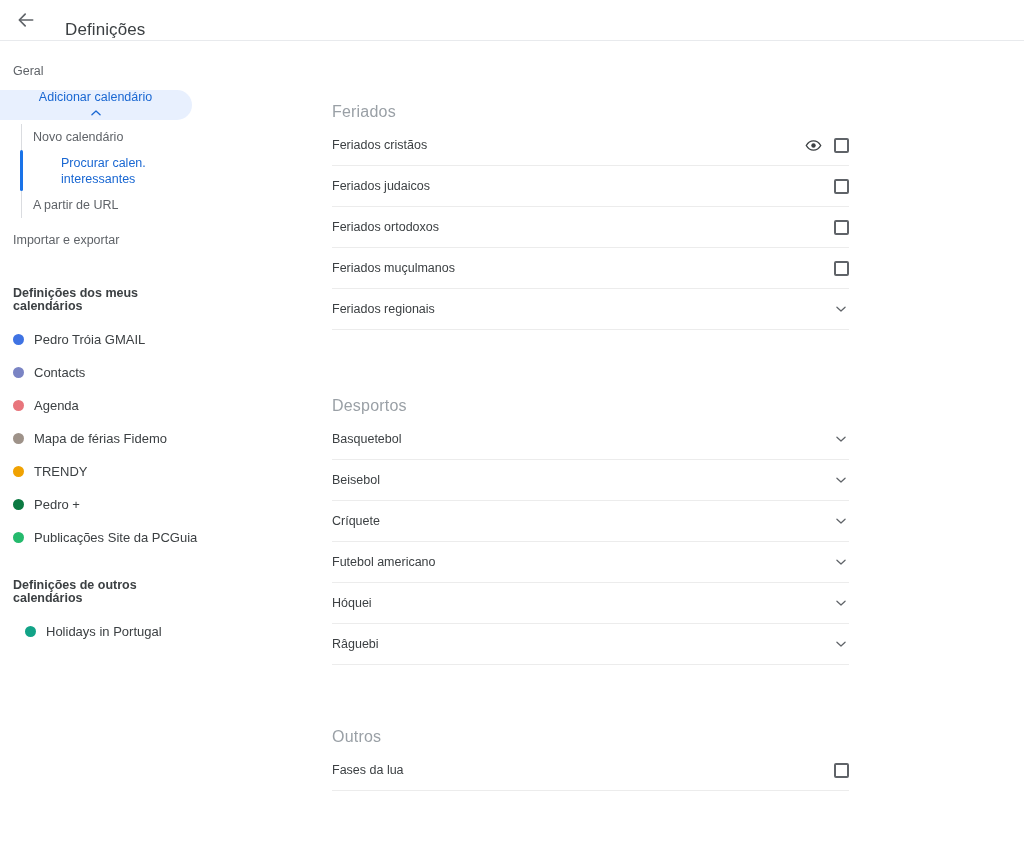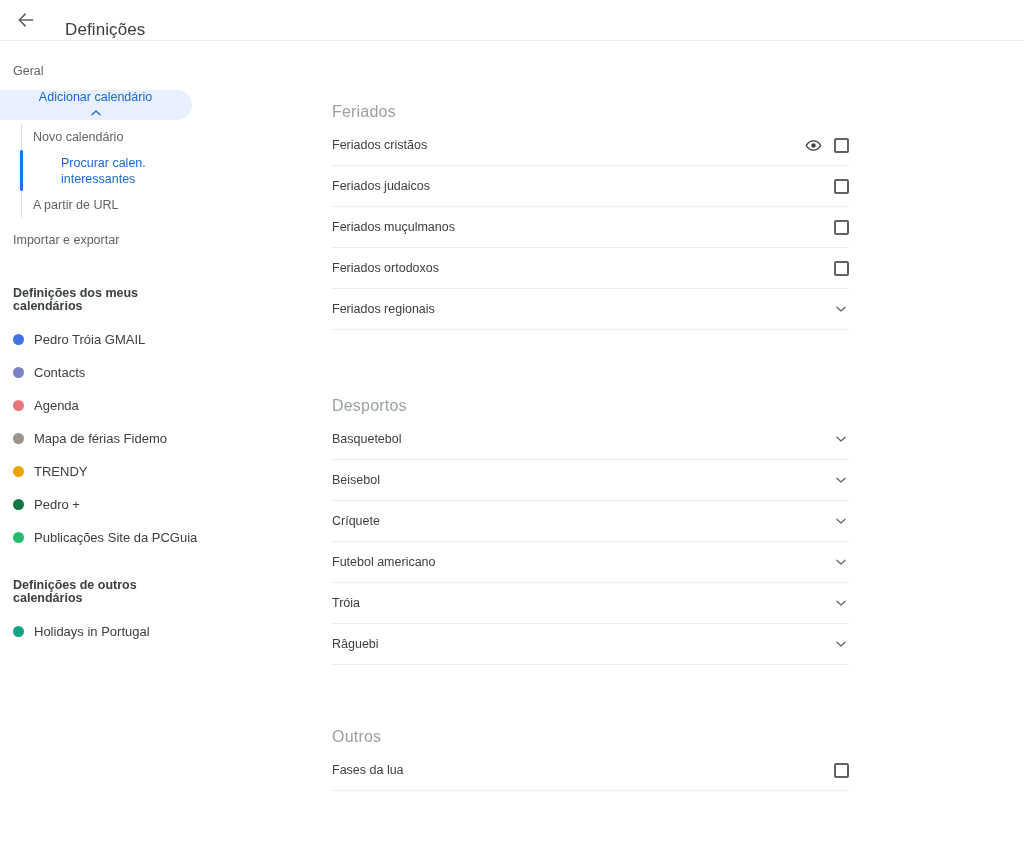--- a/index.html
+++ b/index.html
@@ -280,21 +280,21 @@
         <span>Pedro +</span>
       </div>
       <div class="cal-item">
         <span class="dot" style="background:#25ba6d"></span>
         <span>Publicações Site da PCGuia</span>
       </div>
     </div>
 
     <div class="group-title" style="margin-top:25px;">Definições de outros calendários</div>
 
-    <div style="margin-top:10px;">
+    <div style="margin-top:10px;padding-left:12px;">
       <div class="cal-item">
         <span class="dot" style="background:#12a387"></span>
         <span>Holidays in Portugal</span>
       </div>
     </div>
   </div>
 
   <div class="main">
 
     <div class="section title-pad-top">
@@ -314,28 +314,28 @@
       </div>
 
       <div class="row">
         <div class="row-label">Feriados judaicos</div>
         <div class="row-controls">
           <div class="checkbox"></div>
         </div>
       </div>
 
       <div class="row">
+        <div class="row-label">Feriados ortodoxos</div>
+        <div class="row-controls">
+          <div class="checkbox"></div>
+        </div>
+      </div>
+
+      <div class="row">
         <div class="row-label">Feriados muçulmanos</div>
-        <div class="row-controls">
-          <div class="checkbox"></div>
-        </div>
-      </div>
-
-      <div class="row">
-        <div class="row-label">Feriados ortodoxos</div>
         <div class="row-controls">
           <div class="checkbox"></div>
         </div>
       </div>
 
       <div class="row">
         <div class="row-label">Feriados regionais</div>
         <div class="row-controls">
           <div class="chev-btn">
             <svg width="14" height="14" viewBox="0 0 24 24" fill="none" stroke="#5f6368" stroke-width="2.1" stroke-linecap="round" stroke-linejoin="round">
@@ -389,21 +389,21 @@
         <div class="row-controls">
           <div class="chev-btn">
             <svg width="14" height="14" viewBox="0 0 24 24" fill="none" stroke="#5f6368" stroke-width="2.1" stroke-linecap="round" stroke-linejoin="round">
                 <polyline points="5,9 12,15.5 19,9"></polyline>
               </svg>
           </div>
         </div>
       </div>
 
       <div class="row">
-        <div class="row-label">Tróia</div>
+        <div class="row-label">Hóquei</div>
         <div class="row-controls">
           <div class="chev-btn">
             <svg width="14" height="14" viewBox="0 0 24 24" fill="none" stroke="#5f6368" stroke-width="2.1" stroke-linecap="round" stroke-linejoin="round">
                 <polyline points="5,9 12,15.5 19,9"></polyline>
               </svg>
           </div>
         </div>
       </div>
 
       <div class="row">

